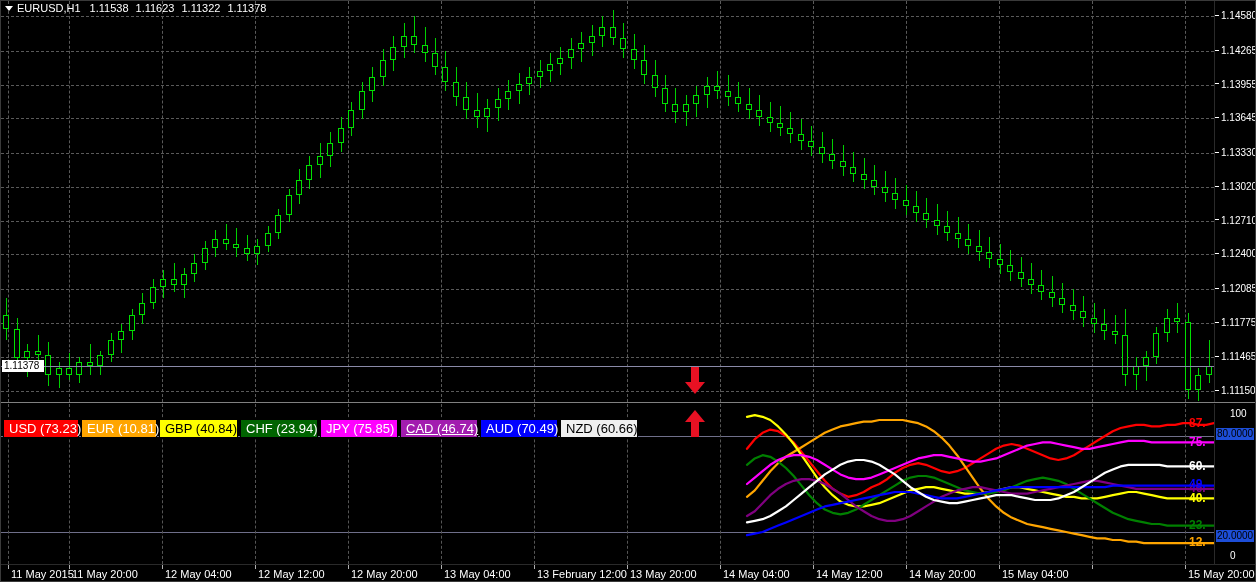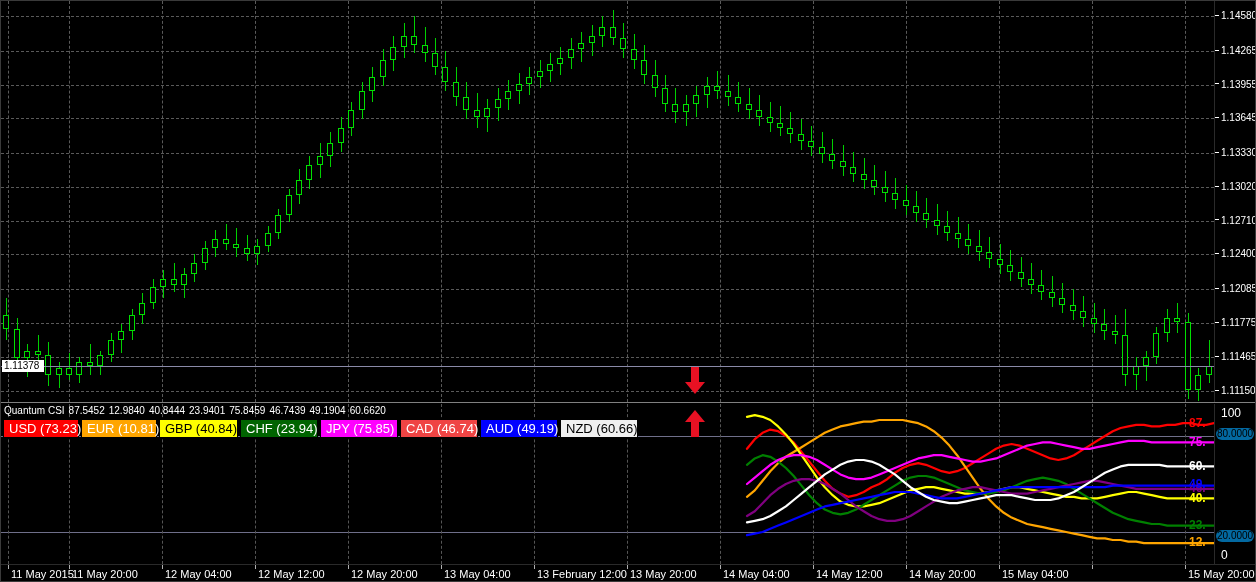--- a/index.html
+++ b/index.html
@@ -101,29 +101,29 @@
   }
 
   
   #ind-scale {
     position: absolute; left: 1213px; top: 403px;
     width: 43px; height: 160px;
     background: #000; z-index: 25;
     border-left: 1px solid #2a2a2a;
   }
   #ind-scale .tick {
-    position: absolute; left: 6px;
-    color: #ffffff; font-size: 12px; line-height: 11px;
+    position: absolute; left: 15px;
+    color: #ffffff; font-size: 10px; line-height: 11px;
     white-space: nowrap;
   }
   #ind-scale .level {
     position: absolute; left: 1px;
-    background: #0369a1; color: #000000;
+    background: #1d4ed8; color: #000000;
     font-size: 10px; line-height: 12px;
-    padding: 0 1px; white-space: nowrap; border-radius: 6px;
+    padding: 0 1px; white-space: nowrap;
   }
 
   
   .ind-val {
     position: absolute;
     font-size: 12px; font-weight: bold;
     line-height: 12px;
     white-space: nowrap;
     z-index: 18;
   }
@@ -187,20 +187,23 @@
     border-left: 1px solid #b0b0b0;
   }
 
   .ind-line { position: absolute; left:0; top:0; }
 </style>
 </head>
 <body>
 
 <div id="app">
 
+  <div id="symbol-bar">
+    <span class="tri"></span><span class="sym">EURUSD,H1</span><span class="ohlc"><span>1.11538</span><span>1.11623</span><span>1.11322</span><span>1.11378</span></span>
+  </div>
 
   <div class="panel" id="price-panel">
     <div id="price-grid">
         <div class="grid-h" style="top: 15.297px; width: 1213px;"></div>
         <div class="grid-h" style="top: 49.7153px; width: 1213px;"></div>
         <div class="grid-h" style="top: 83.5872px; width: 1213px;"></div>
         <div class="grid-h" style="top: 117.459px; width: 1213px;"></div>
         <div class="grid-h" style="top: 151.877px; width: 1213px;"></div>
         <div class="grid-h" style="top: 185.749px; width: 1213px;"></div>
         <div class="grid-h" style="top: 219.621px; width: 1213px;"></div>
@@ -514,32 +517,29 @@
         <div class="ind-val" style="color: rgb(255, 165, 0); left: 1188px; top: 132.232px;">12.</div>
         <div class="ind-val" style="color: rgb(255, 255, 0); left: 1188px; top: 87.656px;">40.</div>
         <div class="ind-val" style="color: rgb(0, 128, 0); left: 1188px; top: 114.696px;">23.</div>
         <div class="ind-val" style="color: rgb(255, 0, 255); left: 1188px; top: 31.64px;">75.</div>
         <div class="ind-val" style="color: rgb(128, 0, 128); left: 1188px; top: 78.216px;">46.</div>
         <div class="ind-val" style="color: rgb(0, 0, 255); left: 1188px; top: 74.296px;">49.</div>
         <div class="ind-val" style="color: rgb(255, 255, 255); left: 1188px; top: 55.944px;">60.</div>
       </div>
   </div>
 
-  <div id="ind-title">
-    <span>Quantum CSI</span><span id="ind-title-vals"><span>87.5452</span><span>12.9840</span><span>40.8444</span><span>23.9401</span><span>75.8459</span><span>46.7439</span><span>49.1904</span><span>60.6620</span></span>
-  </div>
 
   <div id="badges">
       <div class="badge" style="background: rgb(255, 0, 0); color: rgb(255, 255, 255); width: 76px;">USD (73.23)</div>
       <div class="badge" style="background: rgb(255, 165, 0); color: rgb(255, 255, 255); width: 76px;">EUR (10.81)</div>
       <div class="badge" style="background: rgb(255, 255, 0); color: rgb(0, 0, 0); width: 79px;">GBP (40.84)</div>
       <div class="badge" style="background: rgb(0, 100, 0); color: rgb(255, 255, 255); width: 78px;">CHF (23.94)</div>
       <div class="badge" style="background: rgb(255, 0, 255); color: rgb(255, 255, 255); width: 78px;">JPY (75.85)</div>
-      <div class="badge" style="background: #ef4444; color: rgb(255, 255, 255); width: 78px;">CAD (46.74)</div>
-      <div class="badge" style="background: rgb(0, 0, 255); color: rgb(255, 255, 255); width: 78px;">AUD (49.19)</div>
+      <div class="badge" style="background: #a21caf; color: rgb(255, 255, 255); width: 78px; text-decoration: underline;">CAD (46.74)</div>
+      <div class="badge" style="background: rgb(0, 0, 255); color: rgb(255, 255, 255); width: 78px;">AUD (70.49)</div>
       <div class="badge" style="background: rgb(240, 240, 240); color: rgb(0, 0, 0); width: 78px;">NZD (60.66)</div>
     </div>
 
   <div id="ind-scale">
     <div class="tick" style="top:4px;">100</div>
     <div class="level" style="top:24px;">80.0000</div>
     <div class="level" style="top:126px;">20.0000</div>
     <div class="tick" style="top:146px;">0</div>
   </div>
 

